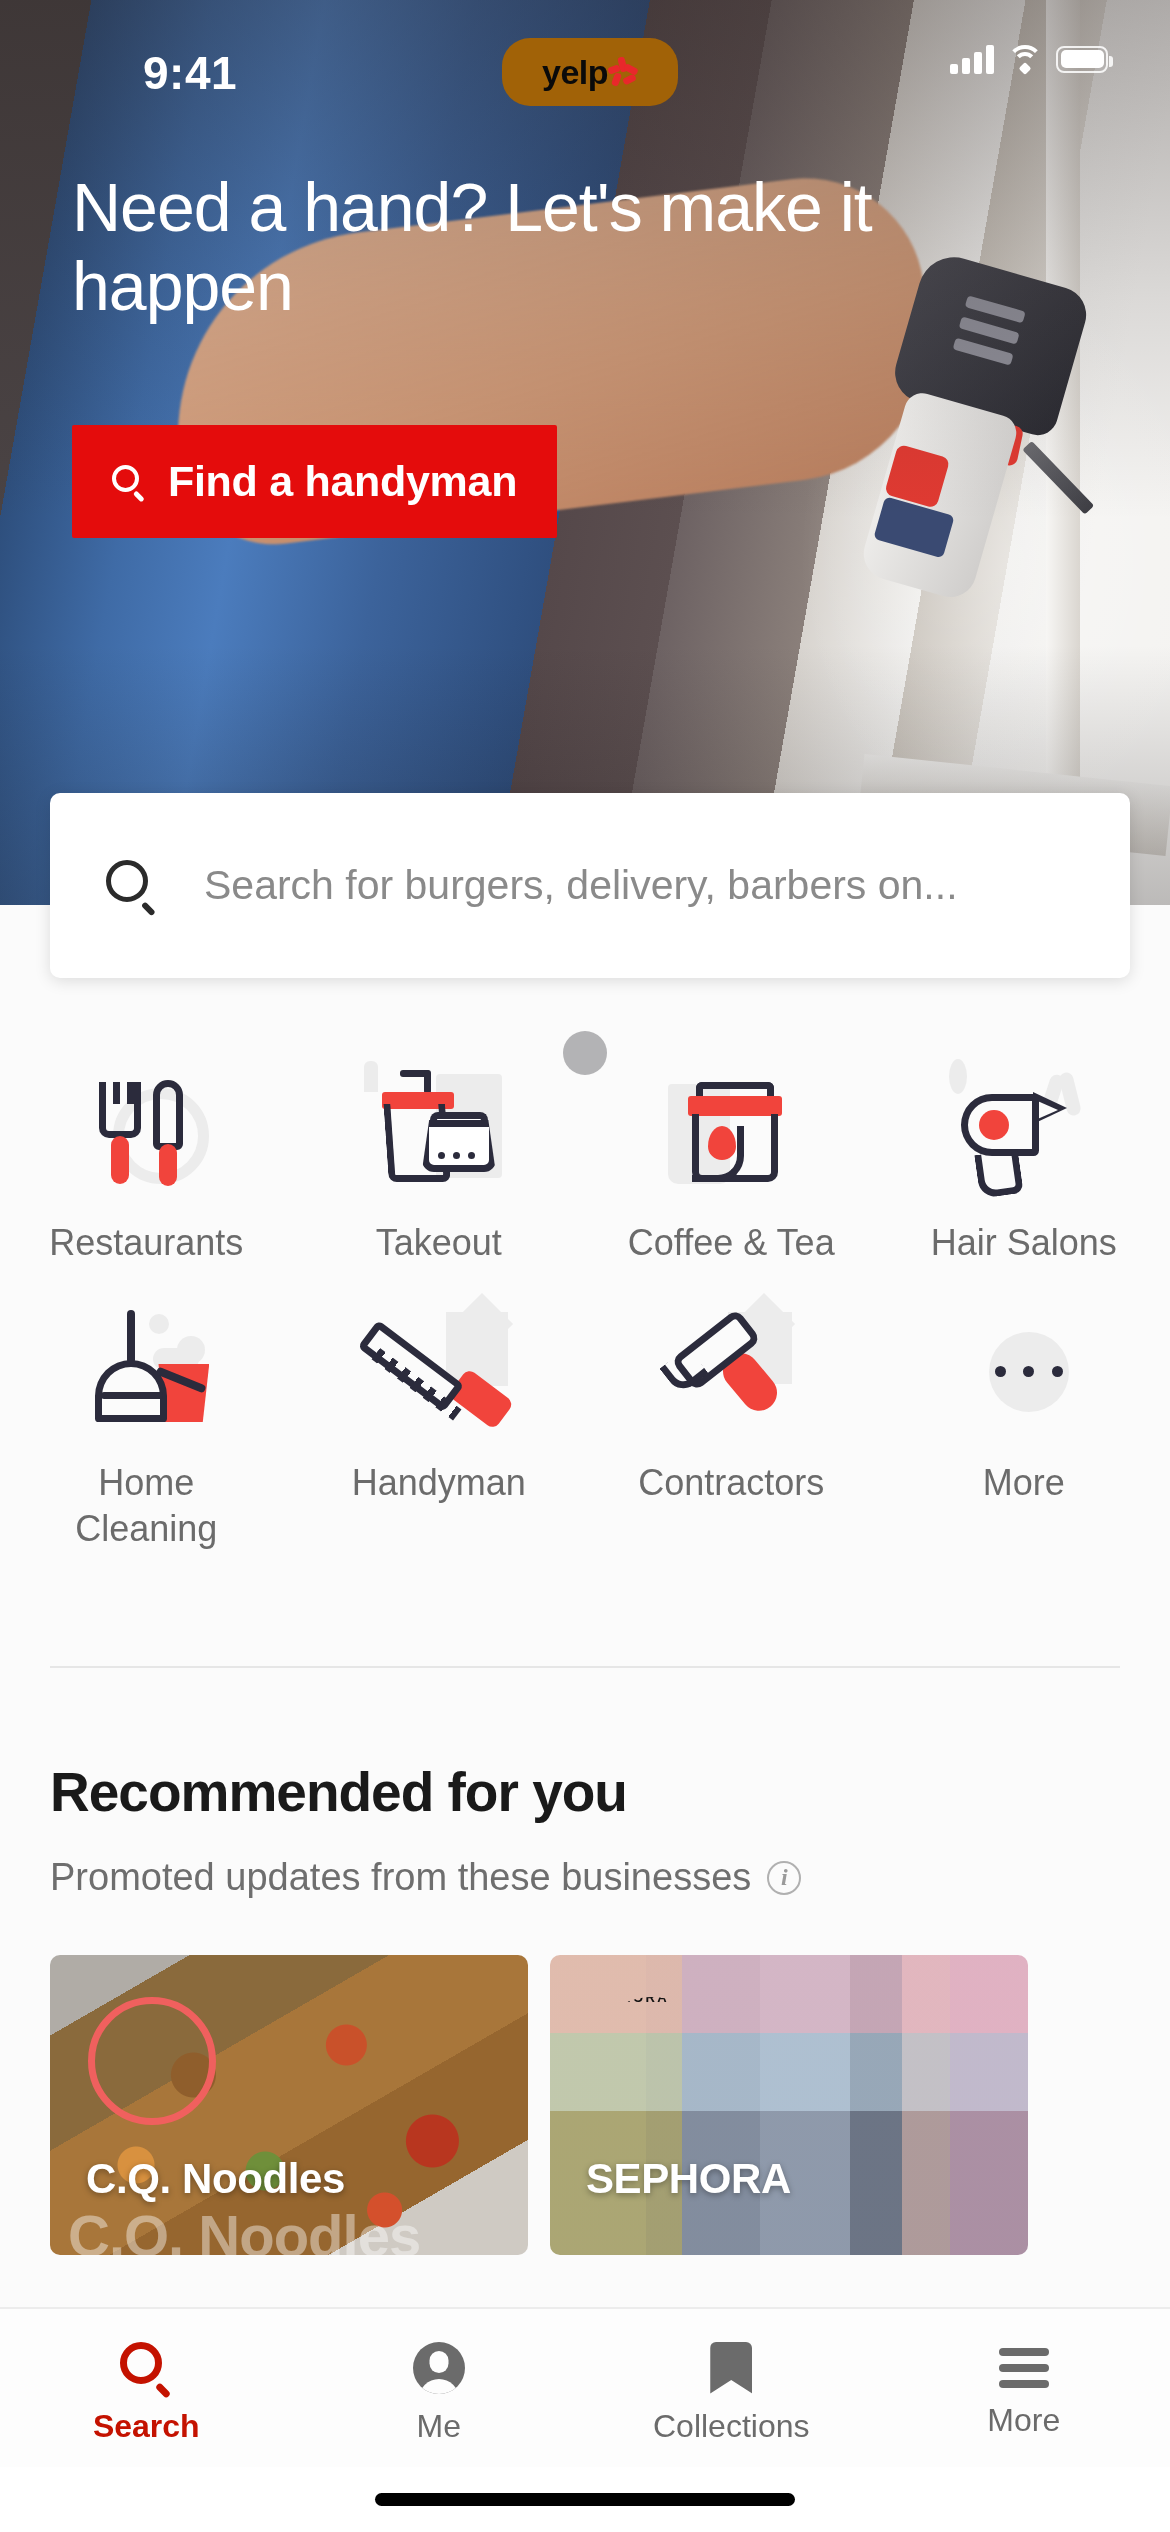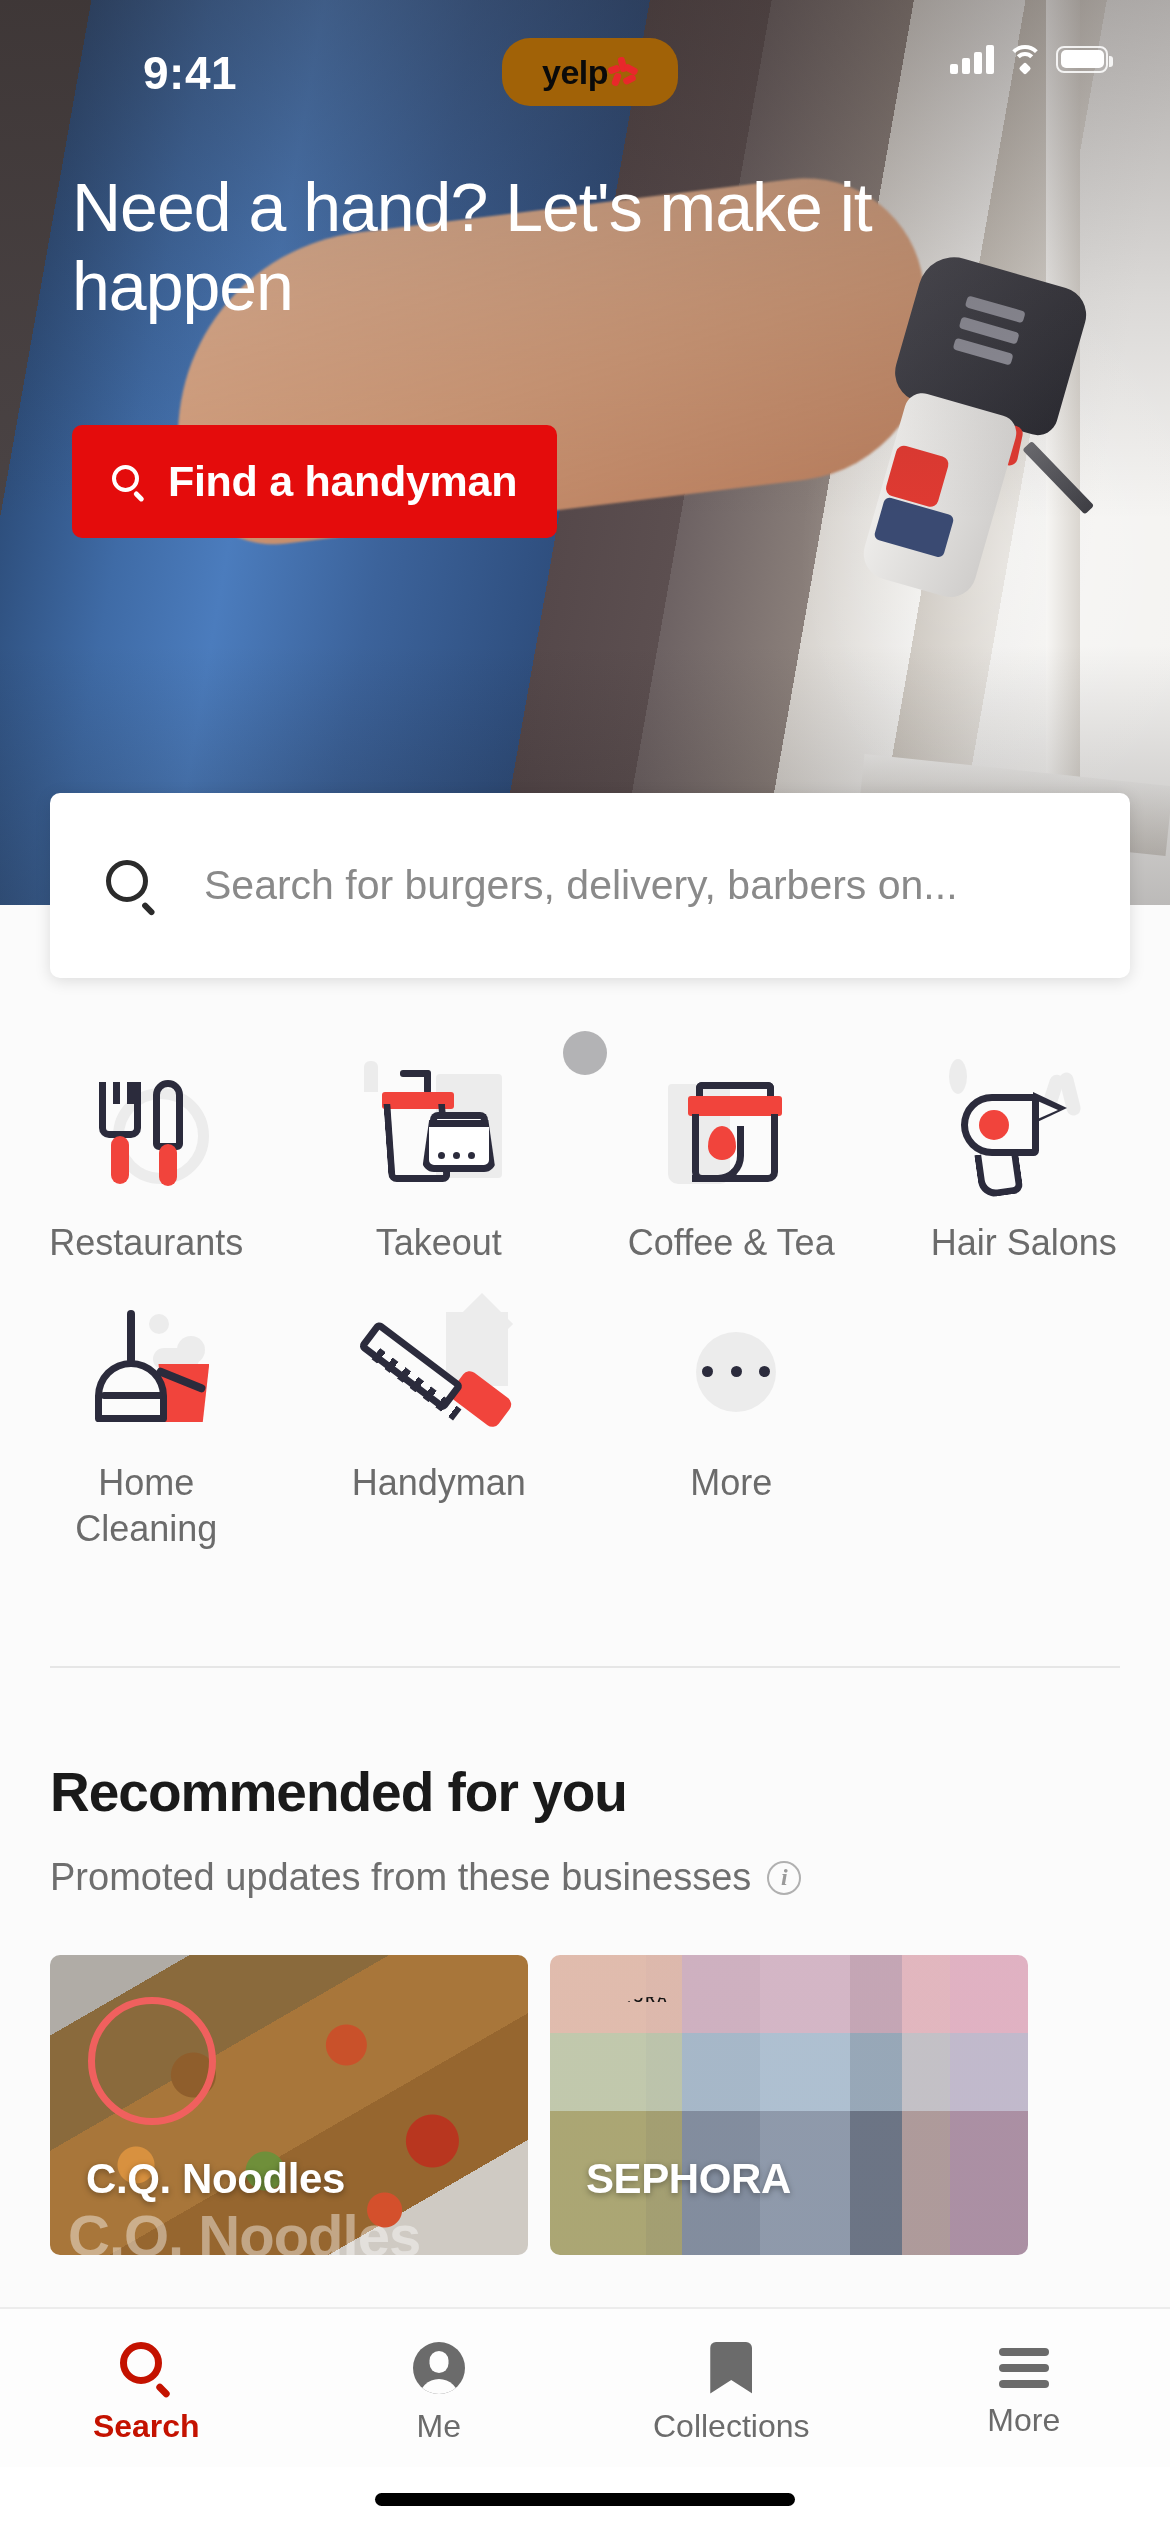--- a/index.html
+++ b/index.html
@@ -154,21 +154,21 @@
 
   
   .hero-title {
     position:absolute; left:72px; top:168px; width:880px; z-index:20;
     color:#fff; font-size:68px; font-weight:400; line-height:1.16;
     letter-spacing:-1px;
   }
   .cta {
     position:absolute; left:72px; top:425px; z-index:20;
     height:113px; padding:0 40px;
-    background:#e40c0c; border:none; border-radius:10px;
+    background:#e40c0c; border:none; border-radius:2px;
     display:flex; align-items:center; gap:22px; cursor:pointer;
   }
   .cta-label { color:#fff; font-size:43px; font-weight:700; letter-spacing:-.3px; }
   .mag { position:relative; width:34px; height:34px; flex:none; }
   .mag .ring {
     position:absolute; left:0; top:0; width:27px; height:27px;
     border:4px solid #fff; border-radius:50%;
   }
   .mag .stem {
     position:absolute; right:1px; bottom:0px; width:12px; height:4.5px;
@@ -587,20 +587,30 @@
       <span class="cat-ico">
         <i class="ghost hm-g"></i>
           <i class="ghost hm-gr"></i>
         <i class="saw-handle"></i>
           <i class="saw-blade"></i>
           <i class="saw-teeth"></i>
       </span>
       <span class="cat-label">Handyman</span>
     </div>
 
+    <div class="cat">
+      <span class="cat-ico">
+        <i class="ghost ct-g"></i>
+          <i class="ghost ct-gr"></i>
+        <i class="ham-handle"></i>
+          <i class="ham-head"></i>
+          <i class="ham-claw"></i>
+      </span>
+      <span class="cat-label">Contractors</span>
+    </div>
 
     <div class="cat">
       <span class="cat-ico">
         <i class="more-circ"></i>
         <span class="more-dots">
             <i></i>
             <i></i>
             <i></i>
           </span>
       </span>

